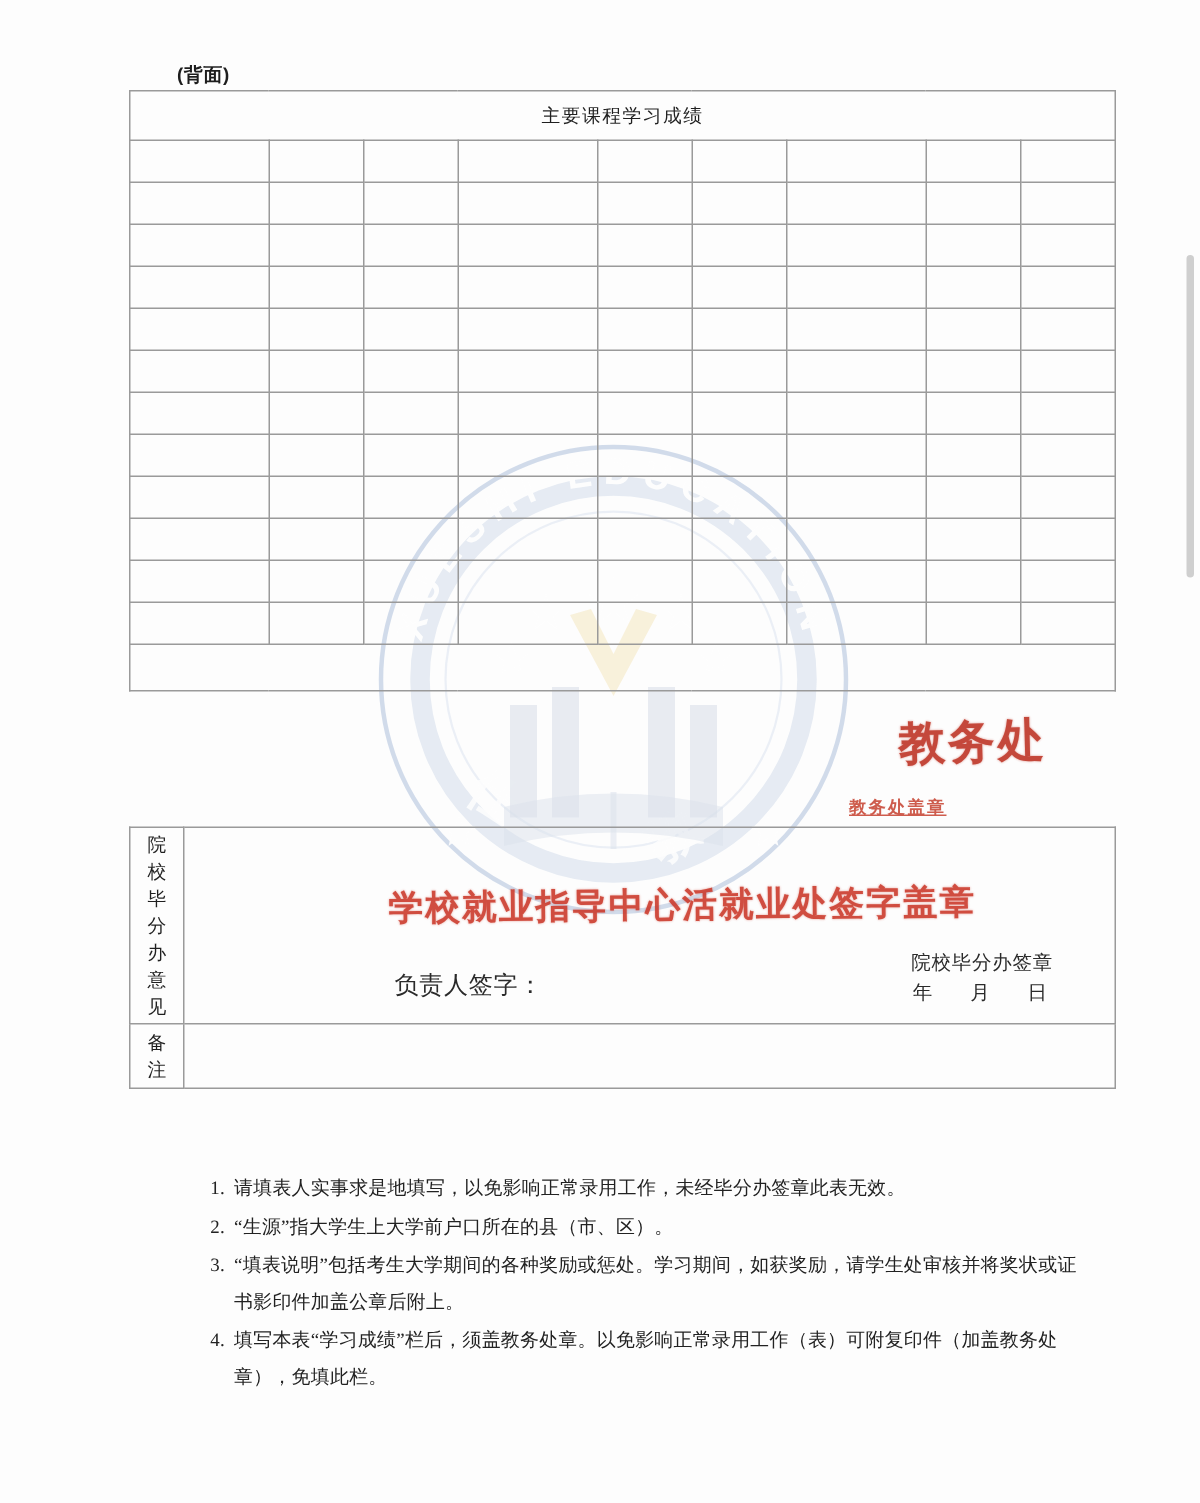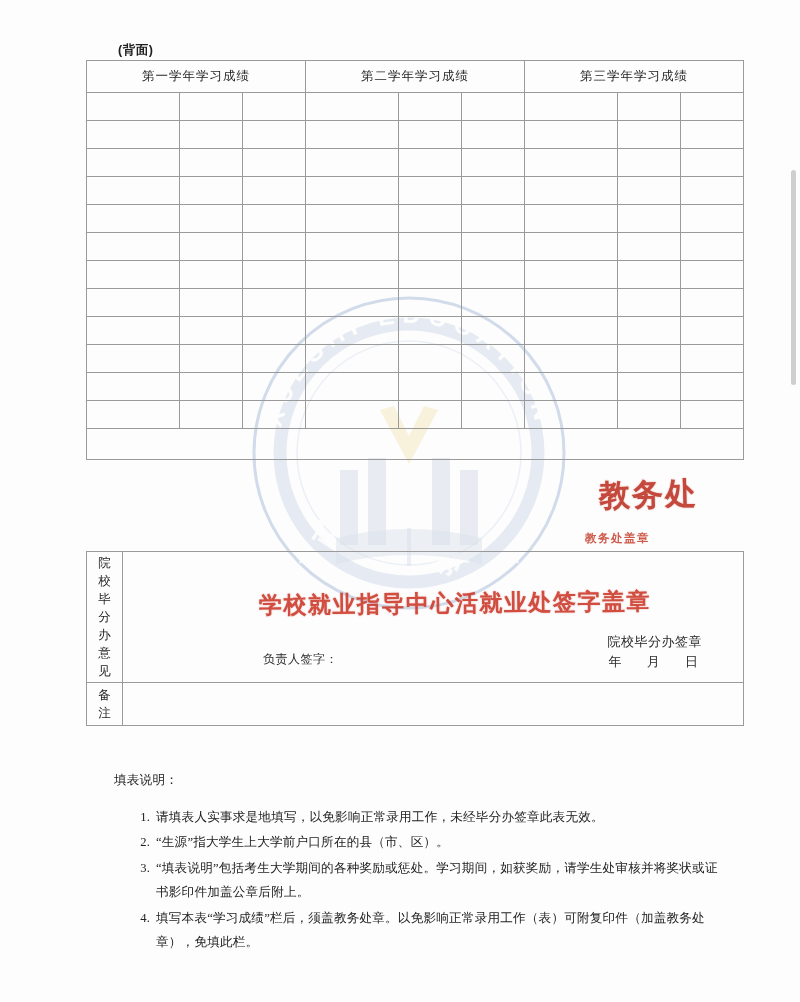--- a/index.html
+++ b/index.html
@@ -110,21 +110,21 @@
     display: block;
     writing-mode: initial;
   }
   #opinion-body { height: 130px; position: relative; }
   #remark-body  { height: 42px; }
 
   #signer-line {
     position: absolute;
     left: 140px;
     bottom: 14px;
-    font-size: 12px;
+    font-size: 16px;
     color: #2a2a2a;
     letter-spacing: .5px;
   }
   #office-sign {
     position: absolute;
     right: 34px;
     bottom: 10px;
     text-align: center;
     font-size: 13px;
     color: #2a2a2a;
@@ -149,26 +149,27 @@
     left: 599px;
     top: 474px;
     font-size: 31px;
     letter-spacing: 2px;
     color: #c0392b;
     opacity: .92;
     transform: rotate(-1.5deg);
     text-shadow: 0 0 1.5px rgba(192,57,43,.65);
   }
   #stamp-academic-small {
-    left: 585px;
+    left: 566px;
     top: 531px;
     font-size: 11.5px;
     letter-spacing: 1.5px;
     color: #c94b3a;
     opacity: .9;
+    text-decoration: underline;
   }
   #stamp-center-line {
     left: 259px;
     top: 588px;
     font-size: 23px;
     letter-spacing: 1.5px;
     color: #cc3a2c;
     opacity: .9;
     transform: rotate(-0.6deg);
     text-shadow: 0 0 1.5px rgba(204,58,44,.6);
@@ -279,24 +280,22 @@
         <col class="col-term">
         <col class="col-term">
       <col class="col-name">
         <col class="col-term">
         <col class="col-term">
       <col class="col-name">
         <col class="col-term">
         <col class="col-term">
     </colgroup>
     <tbody>
-      <tr class="year-row">
-        <td colspan="3">第一学年学习成绩</td>
-        <td colspan="3">第二学年学习成绩</td>
-        <td colspan="3">第三学年学习成绩</td>
+      <tr class="title-row">
+        <td colspan="9">主要课程学习成绩</td>
       </tr>
     </tbody>
     <tbody id="grade-rows">
         <tr class="data-row">
           <td></td>
           <td></td>
           <td></td>
           <td></td>
           <td></td>
           <td></td>
@@ -465,21 +464,20 @@
         <td id="remark-body"></td>
       </tr>
     </tbody>
   </table>
 
   <div class="stamp" id="stamp-academic-big">教务处</div>
   <div class="stamp" id="stamp-academic-small">教务处盖章</div>
   <div class="stamp" id="stamp-center-line">学校就业指导中心活就业处签字盖章</div>
 
   <div id="instructions">
-    <div class="inst-title">填表说明：</div>
     <ol id="instructions-list">
         <li>请填表人实事求是地填写，以免影响正常录用工作，未经毕分办签章此表无效。</li>
         <li>“生源”指大学生上大学前户口所在的县（市、区）。</li>
         <li>“填表说明”包括考生大学期间的各种奖励或惩处。学习期间，如获奖励，请学生处审核并将奖状或证书影印件加盖公章后附上。</li>
         <li>填写本表“学习成绩”栏后，须盖教务处章。以免影响正常录用工作（表）可附复印件（加盖教务处章），免填此栏。</li>
       </ol>
   </div>
 
   <div id="scrollbar-track"></div>
   <div id="scrollbar-thumb" style="top: 170px; height: 215px;"></div>

